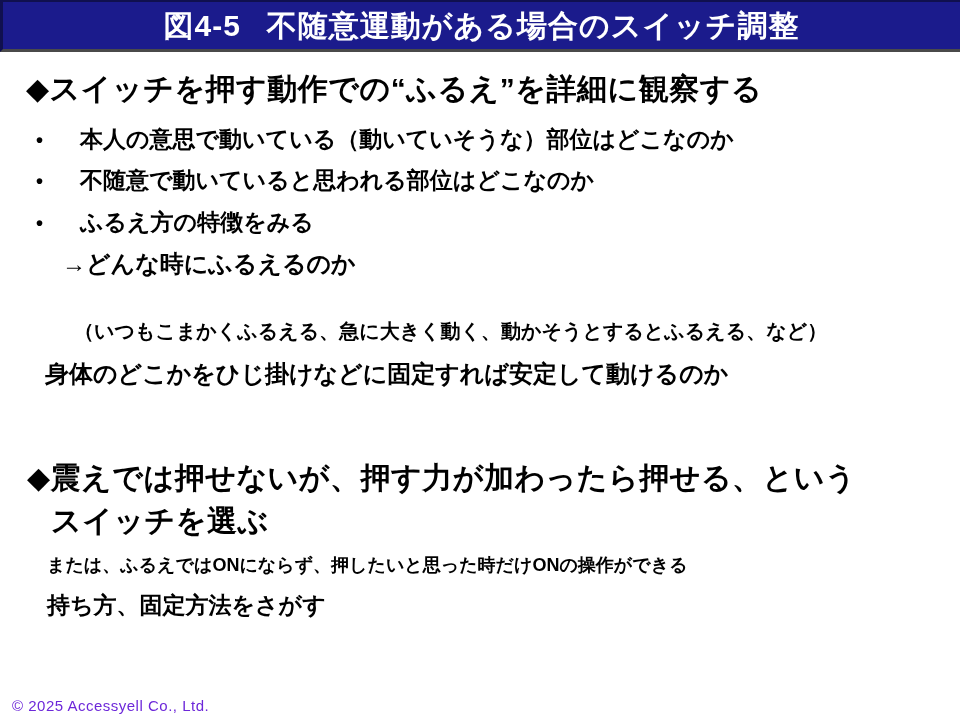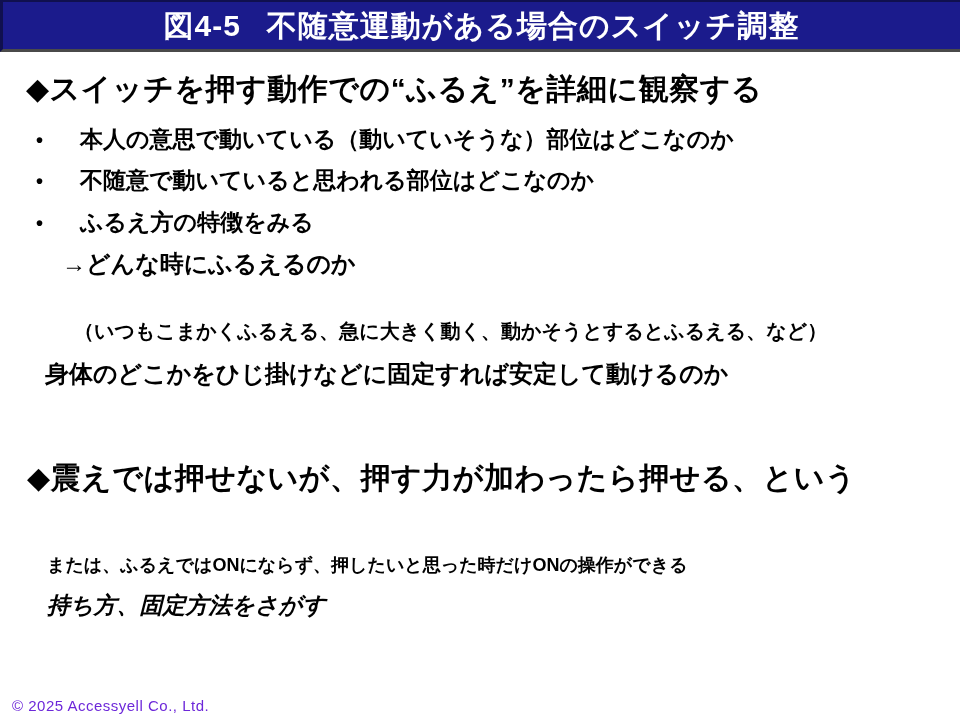--- a/index.html
+++ b/index.html
@@ -34,21 +34,21 @@
   .h2a{left:27px;top:461px;font-size:30px;letter-spacing:0.5px;}
   .h2b{left:51px;top:504px;font-size:30px;letter-spacing:0.5px;}
   .bullet{position:absolute;left:36px;display:flex;font-weight:bold;font-size:23px;line-height:1.15;}
   .bullet .dot{width:44px;font-size:20px;line-height:1.4;}
   .b1{top:126px;} .b2{top:167px;} .b3{top:209px;}
   .arrow-line{left:62px;top:250px;font-size:24px;}
   .paren-line{left:74px;top:292px;font-size:20px;margin-top:28px;}
   .para1{left:45px;top:360px;font-size:24px;}
   .para2{left:43px;top:395px;font-size:24px;}
   .sub1{left:47px;top:555px;font-size:18px;}
-  .sub2{left:47px;top:592px;font-size:23px;font-style:italic;}
+  .sub2{left:47px;top:592px;font-size:23px;}
   .footer{
     position:absolute;left:12px;top:697px;
     font-size:15px;font-weight:normal;color:#6d28d9;
     letter-spacing:0.5px;white-space:nowrap;
   }
 </style>
 </head>
 <body>
 
 <div class="slide">
@@ -74,19 +74,20 @@
     <span class="dot">•</span>
     <span class="btext">ふるえ方の特徴をみる</span>
   </div>
 
   <div class="line arrow-line">→どんな時にふるえるのか</div>
   <div class="line paren-line">（いつもこまかくふるえる、急に大きく動く、動かそうとするとふるえる、など）</div>
 
   <div class="line para1">身体のどこかをひじ掛けなどに固定すれば安定して動けるのか</div>
 
   <div class="line h2a">◆震えでは押せないが、押す力が加わったら押せる、という</div>
+  <div class="line h2b">スイッチを選ぶ</div>
 
   <div class="line sub1">または、ふるえではONにならず、押したいと思った時だけONの操作ができる</div>
   <div class="line sub2">持ち方、固定方法をさがす</div>
 
   <div class="footer">© 2025 Accessyell Co., Ltd.</div>
 
 </div>
 
 </body></html>

